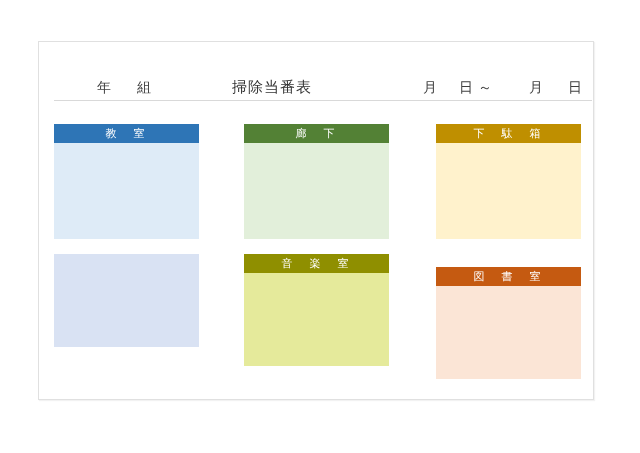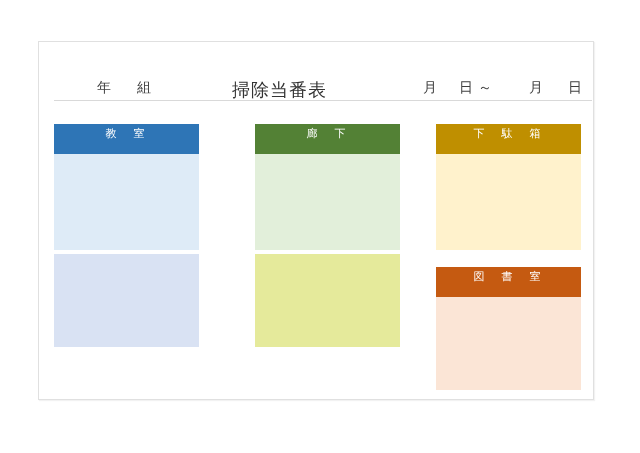--- a/index.html
+++ b/index.html
@@ -31,50 +31,50 @@
     font-size: 14px;
     color: #3f3f3f;
     white-space: nowrap;
   }
   .hdr-title {
     position: absolute;
     top: 36px;
     left: 193px;
     width: 80px;
     text-align: center;
-    font-size: 18px;
+    font-size: 15px;
     letter-spacing: 1px;
     color: #333333;
     white-space: nowrap;
   }
   .hdr-rule {
     position: absolute;
     left: 15px;
     top: 58px;
     width: 538px;
     height: 1px;
     background: #d9d9d9;
   }
 
   .panel { position: absolute; width: 145px; }
   .panel-header {
     width: 145px;
-    height: 30px;
+    height: 19px;
     line-height: 19px;
     text-align: center;
     color: #ffffff;
     font-size: 11px;
     letter-spacing: 3px;
     white-space: nowrap;
     overflow: hidden;
   }
   .panel-body { width: 145px; }
 
   .col0 { left: 15px; }
-  .col1 { left: 216px; }
+  .col1 { left: 205px; }
   .col2 { left: 397px; }
   .row0 { top: 82px; }
   .row1 { top: 212px; }
   .row0 .panel-body { height: 96px; }
   .row1 .panel-body { height: 93px; }
 </style>
 </head>
 <body>
 
 <div class="canvas">
@@ -109,20 +109,23 @@
         <span>下　駄　箱</span>
       </div>
       <div class="panel-body" style="background: rgb(255, 242, 204);"></div>
     </div>
 
     <div class="panel row1 col0">
       <div class="panel-body" style="background: rgb(217, 226, 243);"></div>
     </div>
 
     <div class="panel row1 col1">
+      <div class="panel-header" style="background: rgb(143, 143, 0);">
+        <span>音　楽　室</span>
+      </div>
       <div class="panel-body" style="background: rgb(229, 234, 155);"></div>
     </div>
 
     <div class="panel row1 col2">
       <div class="panel-header" style="background: rgb(197, 90, 17); margin-top: 13px;">
         <span>図　書　室</span>
       </div>
       <div class="panel-body" style="background: rgb(251, 229, 214);"></div>
     </div>
 

